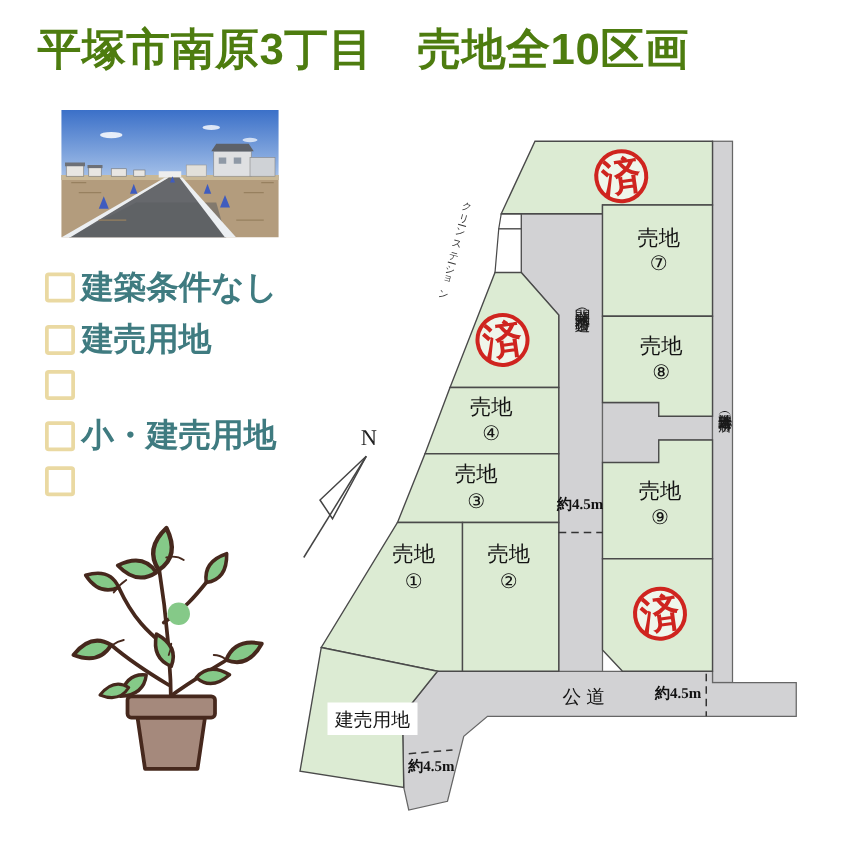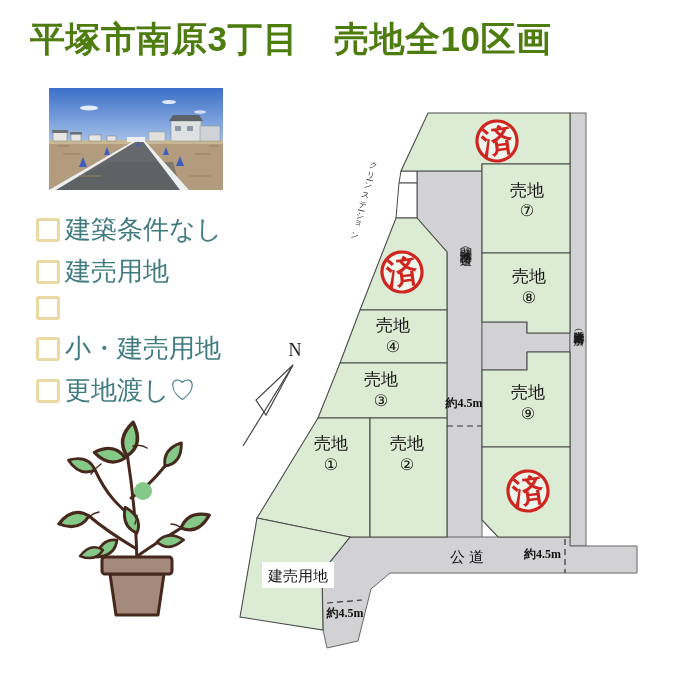--- a/index.html
+++ b/index.html
@@ -7,21 +7,21 @@
     width:684px; height:679px; position:relative; background:#ffffff;
     overflow:hidden; font-family:"Liberation Sans", sans-serif;
   }
   .title {
     position:absolute; left:30px; top:16px; font-size:35px; font-weight:bold;
     color:#4d7c0f; white-space:nowrap; letter-spacing:0.5px;
   }
   .photo { position:absolute; left:49px; top:88px; }
   .checklist { position:absolute; left:36px; top:212px; }
   .check-item {
-    display:flex; align-items:center; font-size:26px; font-weight:normal;
+    display:flex; align-items:center; font-size:26px; font-weight:bold;
     color:#3f7b80; margin-bottom:7px; white-space:nowrap;
   }
   .check-item.wide-gap { margin-bottom:11px; }
   .checkbox {
     width:18px; height:18px; border:3.5px solid #ead9a2; border-radius:3px;
     margin-right:5px; flex:none; background:#fff;
   }
   .plant { position:absolute; left:55px; top:408px; }
   .map-svg { position:absolute; left:0; top:0; }
   .vlabel {
@@ -111,21 +111,20 @@
   </div>
   <div class="check-item wide-gap">
     <span class="checkbox"></span>
   </div>
   <div class="check-item">
     <span class="checkbox"></span>
     <span>小・建売用地</span>
   </div>
   <div class="check-item">
     <span class="checkbox"></span>
-    <span>更地渡し♡</span>
   </div>
 </div>
 
 <svg class="plant" width="164" height="215" viewBox="0 0 164 215">
   <defs>
       <path id="leaf" d="M0,0 Q8,-16 28,-10 Q16,8 0,0 Z"></path>
     </defs>
   <g stroke="#46281d" stroke-width="3" fill="none" stroke-linecap="round">
     <path d="M82,165 C82,130 80,95 72,45"></path>
     <path d="M80,140 C60,128 48,120 34,108"></path>

